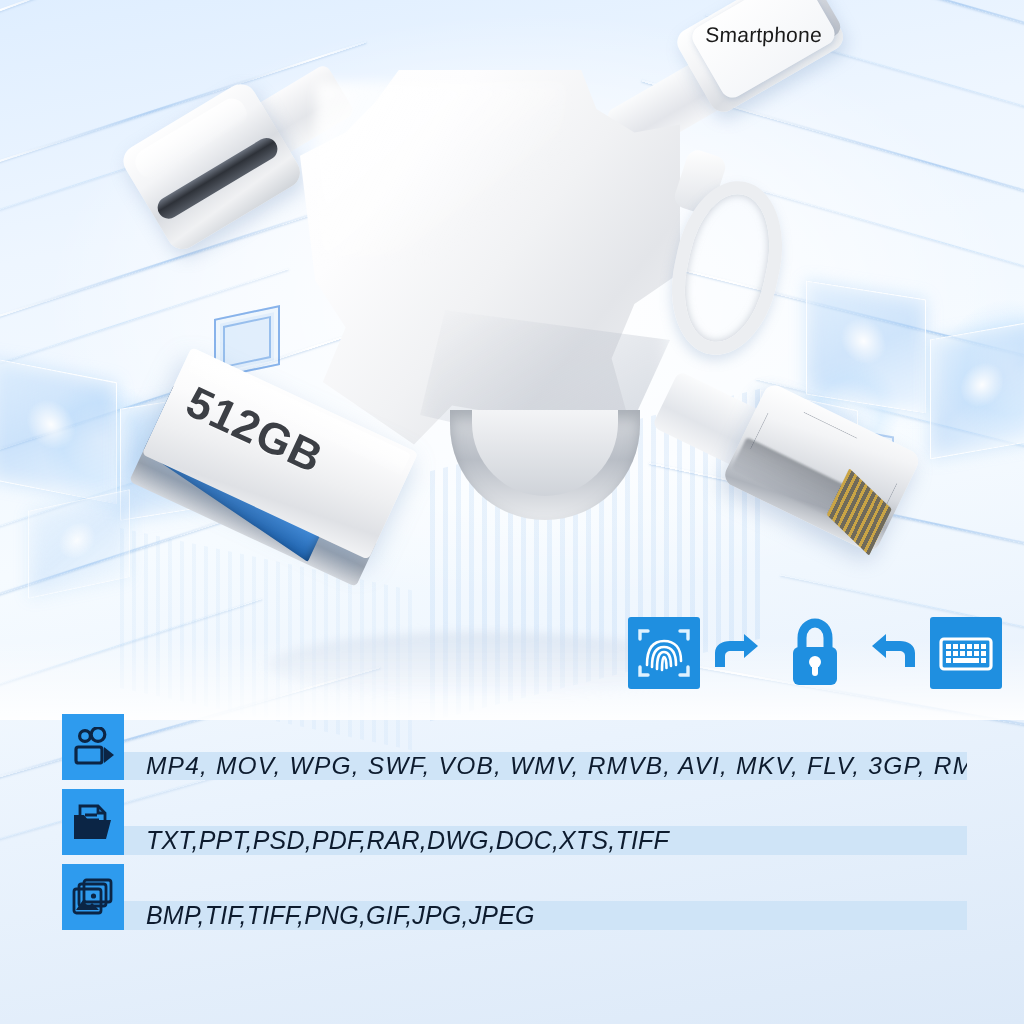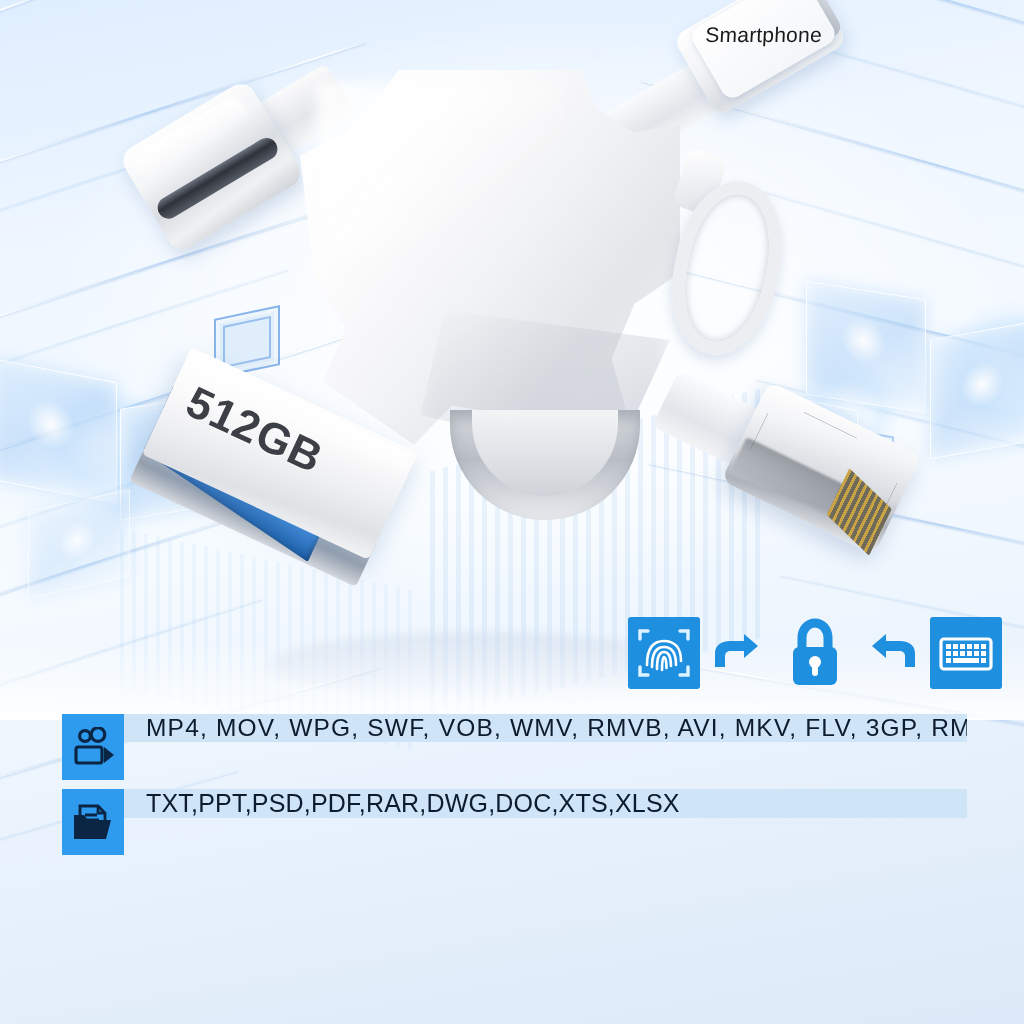--- a/index.html
+++ b/index.html
@@ -139,21 +139,21 @@
 
   
   #featurerow{position:absolute;left:628px;top:612px;width:392px;height:82px;
     display:flex;align-items:center;gap:10px;}
   .fsq{width:72px;height:72px;background:#1f8fe0;border-radius:3px;position:relative;flex:0 0 auto;}
   .arrowi{width:52px;height:58px;flex:0 0 auto;display:flex;align-items:center;justify-content:center;}
   .lockbox{width:86px;height:78px;flex:0 0 auto;display:flex;align-items:center;justify-content:center;}
 
   
   #formats{position:absolute;left:62px;top:714px;width:905px;}
-  .frow{display:flex;align-items:flex-start;margin-bottom:9px;height:66px;}
+  .frow{display:flex;align-items:flex-end;margin-bottom:9px;height:66px;font-style:italic;}
   .frow .ficon{width:62px;height:66px;background:#2e9bee;flex:0 0 auto;
     display:flex;align-items:center;justify-content:center;}
   .frow .ftext{flex:1 1 auto;background:#cfe4f7;display:flex;align-items:center;
     padding-left:22px;font-size:25px;color:#0d1b2e;letter-spacing:.2px;
     font-family:"Liberation Sans",sans-serif;white-space:nowrap;overflow:hidden;}
   .frow.r1 .ftext{letter-spacing:1.2px;font-size:24.5px;}
 </style>
 </head>
 <body>
 
@@ -339,19 +339,33 @@
       <div class="ficon">
         <svg width="44" height="42" viewBox="0 0 44 42">
           <g fill="none" stroke="#0b2545" stroke-width="2.8">
             <path d="M9 5 H27 L34 12 V30 H9 Z"></path>
             <path d="M27 5 V12 H34"></path>
             <path d="M14 14 H26 M14 19 H28 M14 24 H28"></path>
           </g>
           <path d="M3 14 H13 L17 19 H40 L35 38 H3 Z" fill="#0b2545"></path>
         </svg>
       </div>
-      <div class="ftext">TXT,PPT,PSD,PDF,RAR,DWG,DOC,XTS,XLSX</div>
-    </div>
-
-
+      <div class="ftext">TXT,PPT,PSD,PDF,RAR,DWG,DOC,XTS,TIFF</div>
+    </div>
+
+
+    <div class="frow">
+      <div class="ficon">
+        <svg width="44" height="40" viewBox="0 0 44 40">
+          <g fill="none" stroke="#0b2545" stroke-width="2.8">
+            <rect x="13" y="3" width="27" height="22" rx="2.5"></rect>
+            <rect x="8" y="7" width="27" height="22" rx="2.5"></rect>
+            <rect x="3" y="12" width="27" height="24" rx="2.5"></rect>
+          </g>
+          <circle cx="22.5" cy="19" r="2.6" fill="#0b2545"></circle>
+          <path d="M5 33 L12 23 L17.5 30 L21 26 L28 33 Z" fill="#0b2545"></path>
+        </svg>
+      </div>
+      <div class="ftext">BMP,TIF,TIFF,PNG,GIF,JPG,JPEG</div>
+    </div>
   </div>
 
 </div>
 
 </body></html>

